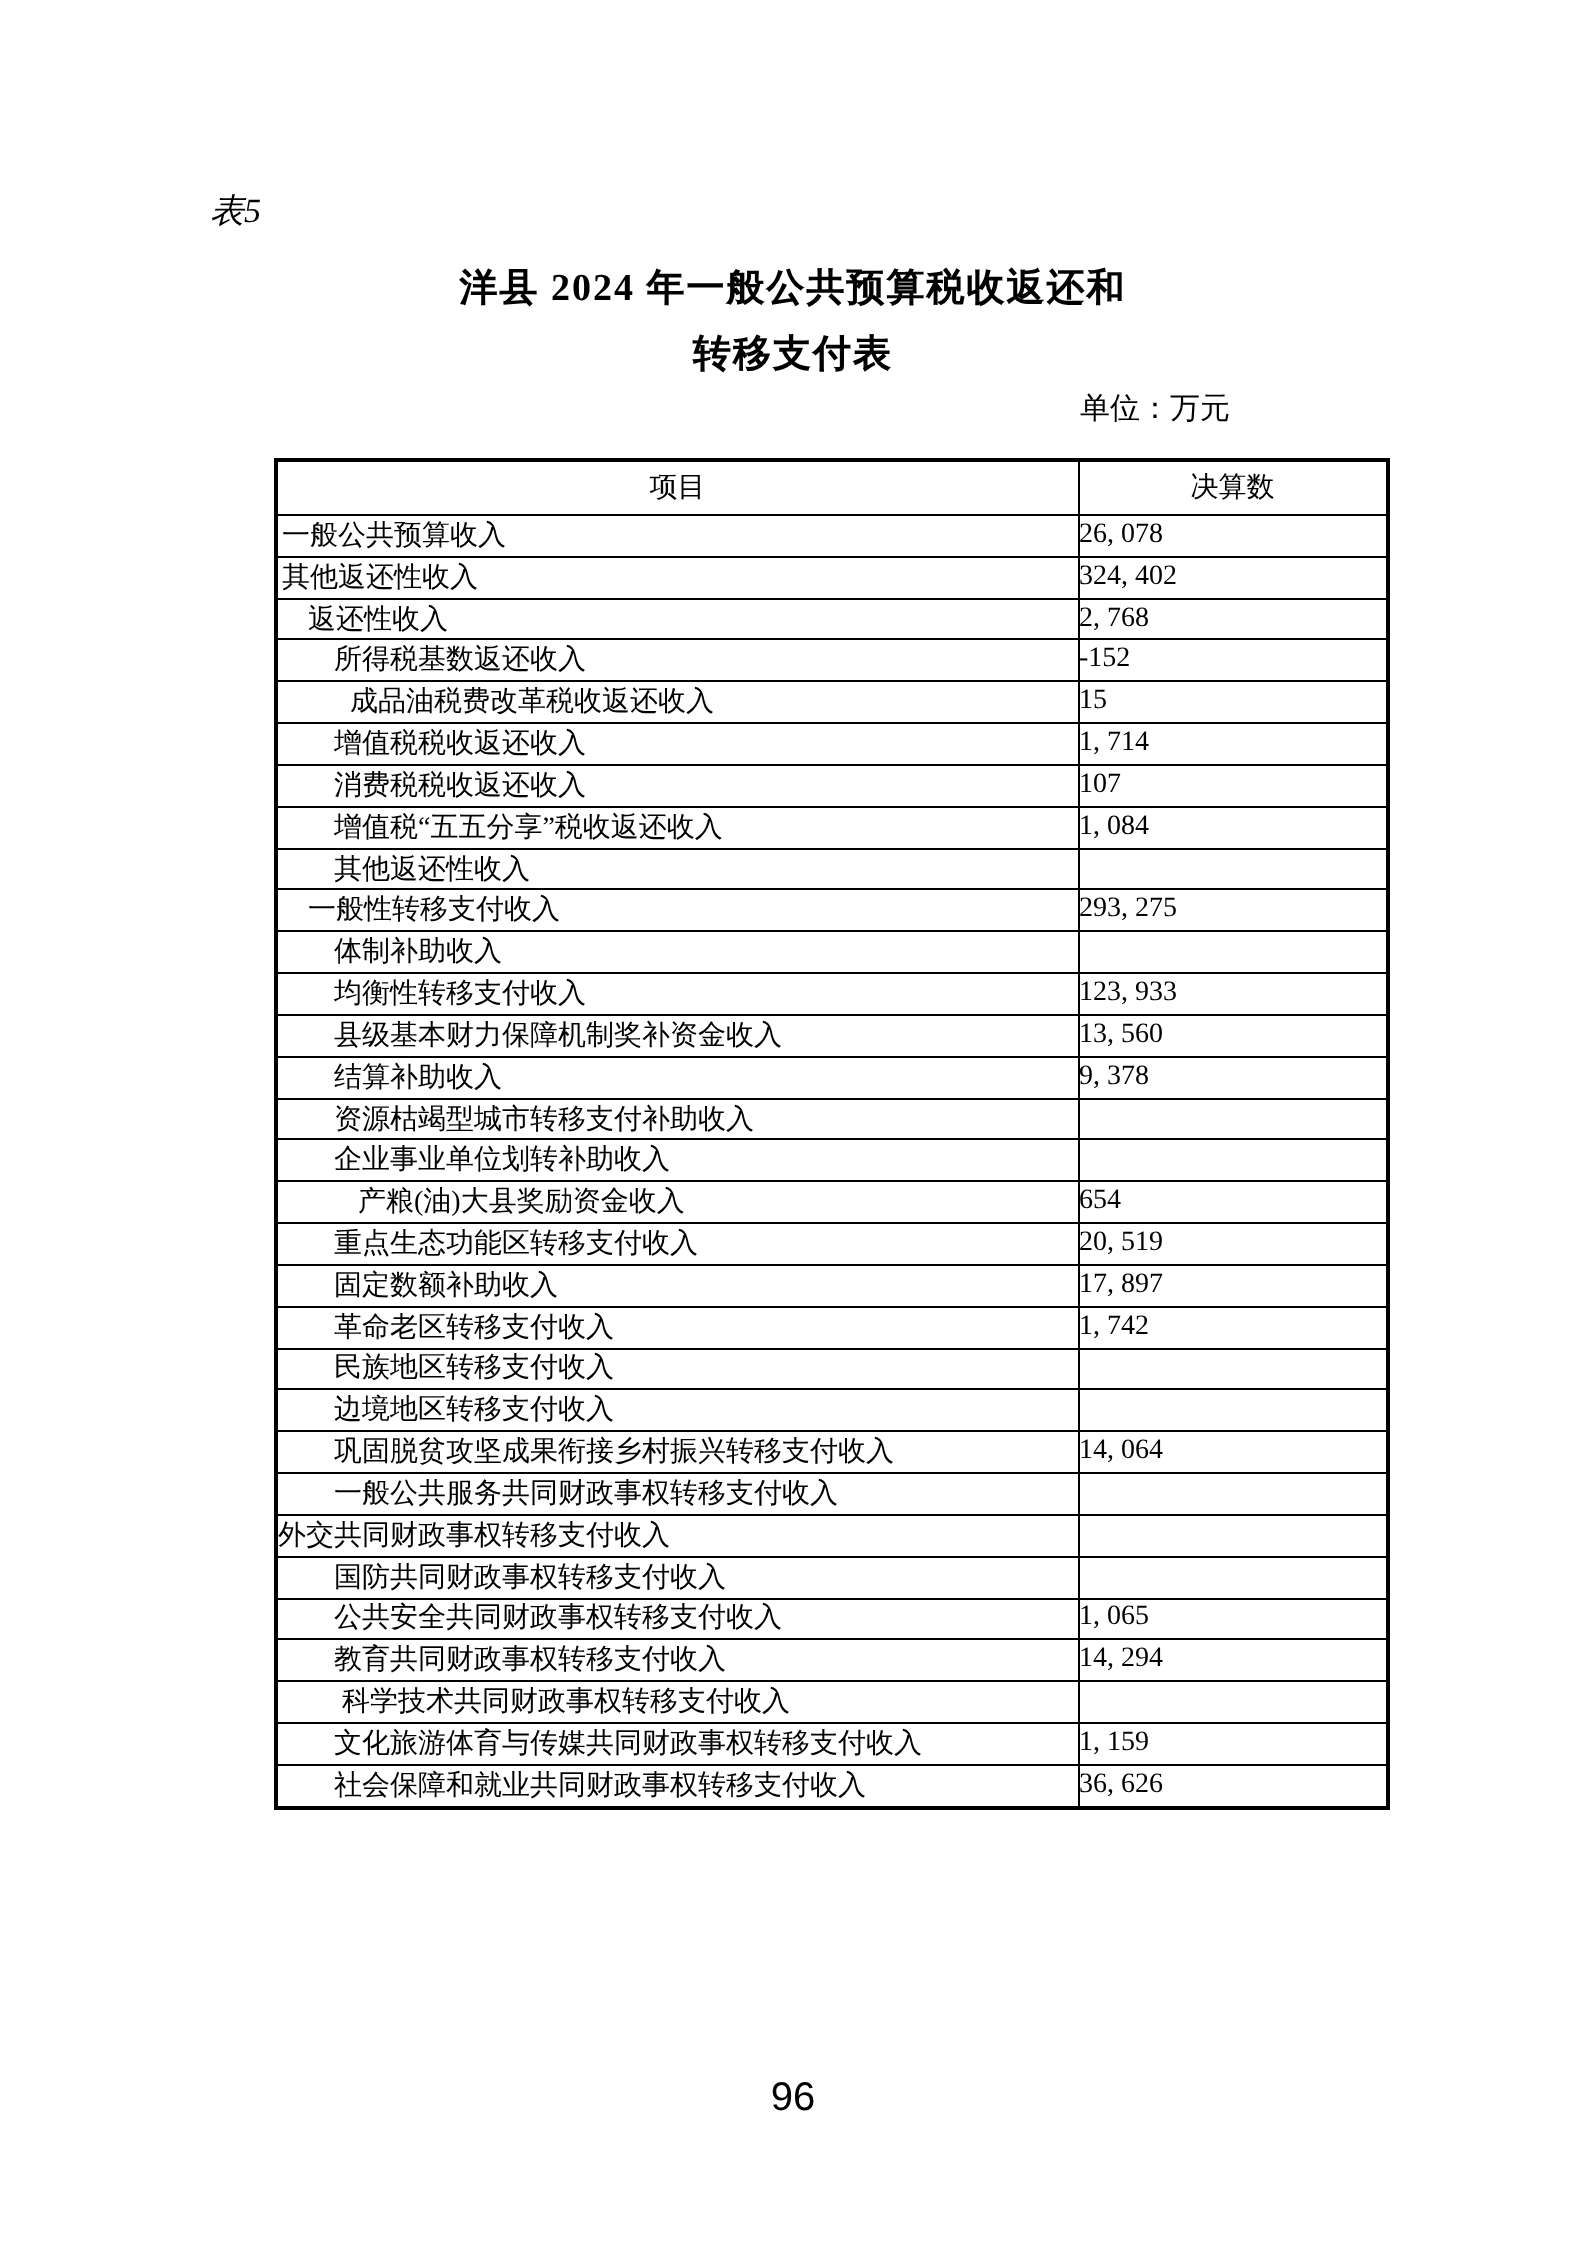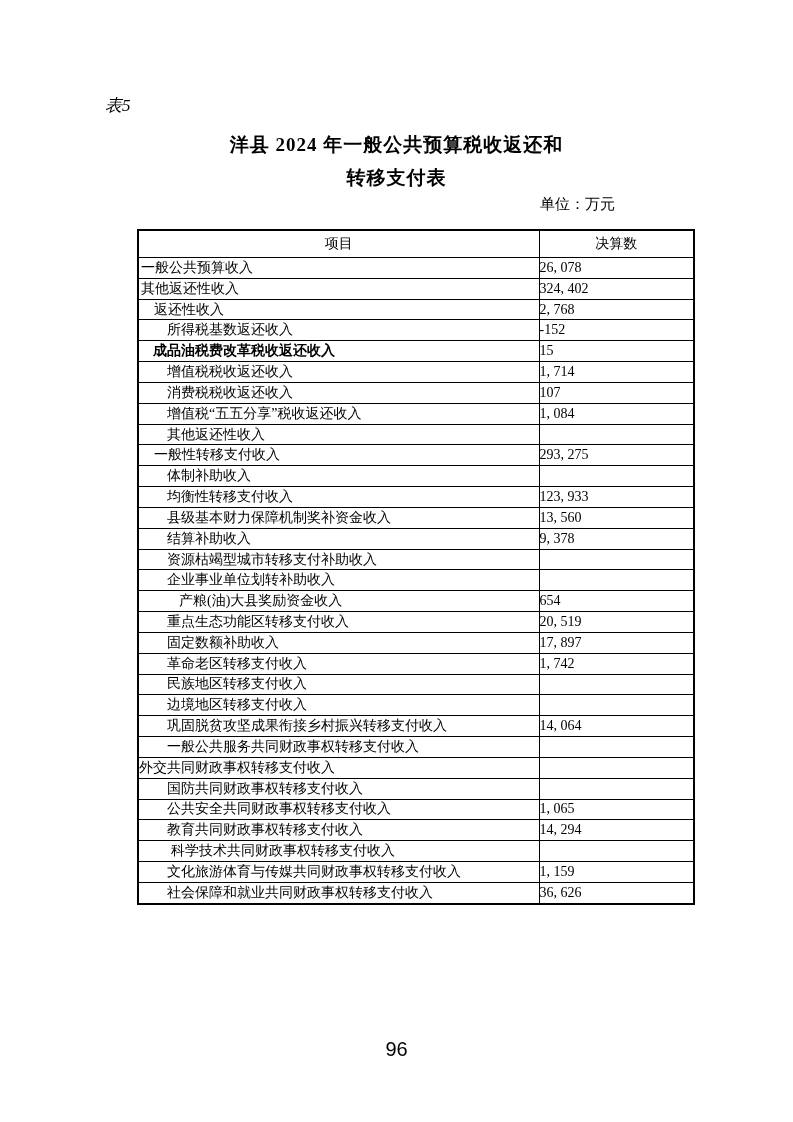--- a/index.html
+++ b/index.html
@@ -121,21 +121,21 @@
     <td class="cell-label" style="padding-left: 15px;">返还性收入</td>
     <td class="cell-value">2, 768</td>
   </tr>
 
   <tr>
     <td class="cell-label" style="padding-left: 28px;">所得税基数返还收入</td>
     <td class="cell-value">-152</td>
   </tr>
 
   <tr>
-    <td class="cell-label" style="padding-left: 14px; font-weight: bold;">成品油税费改革税收返还收入</td>
+    <td class="cell-label" style="padding-left: 36px;">成品油税费改革税收返还收入</td>
     <td class="cell-value">15</td>
   </tr>
 
   <tr>
     <td class="cell-label" style="padding-left: 28px;">增值税税收返还收入</td>
     <td class="cell-value">1, 714</td>
   </tr>
 
   <tr>
     <td class="cell-label" style="padding-left: 28px;">消费税税收返还收入</td>

